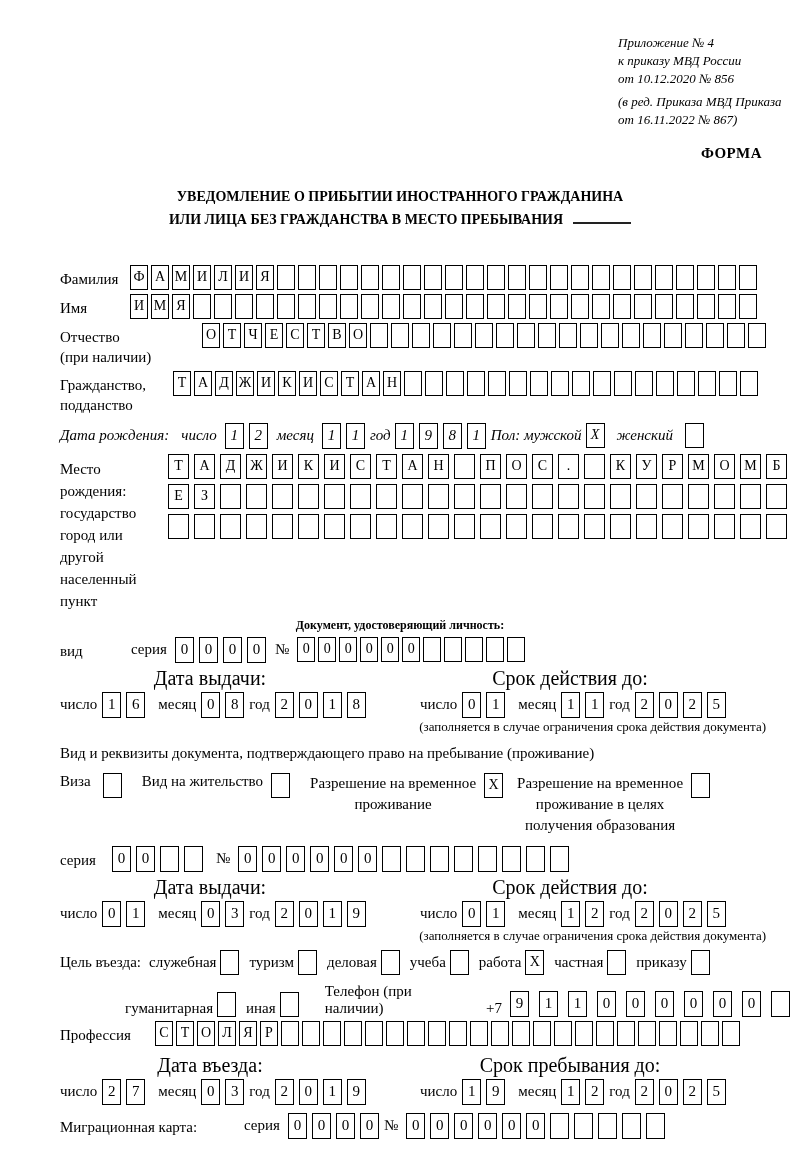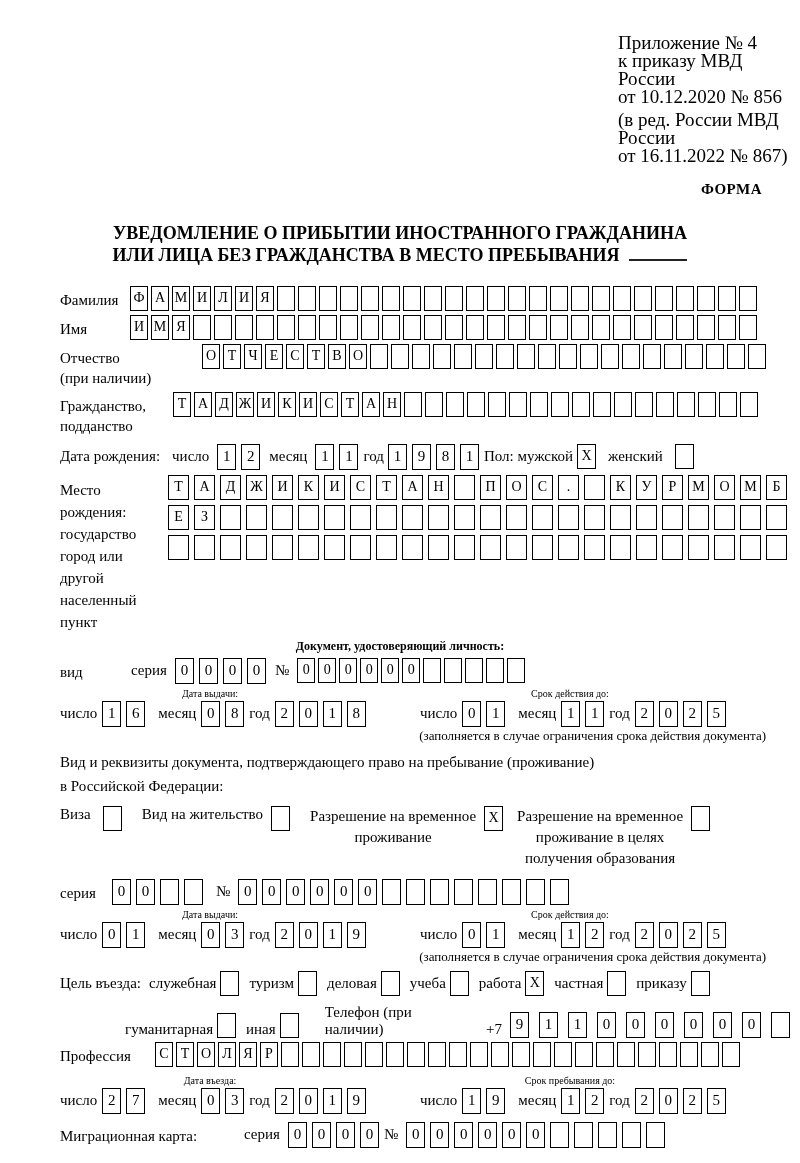--- a/index.html
+++ b/index.html
@@ -2,25 +2,25 @@
 <html><head>
 <meta charset="utf-8">
 <style>
   html,body{margin:0;padding:0;background:#ffffff;}
   .page{
     width:800px;height:1163px;box-sizing:border-box;background:#fff;color:#000;
     font-family:"Liberation Serif","DejaVu Serif",serif;font-size:15px;
     padding-top:34px;position:relative;overflow:hidden;
   }
   
-  .hdr{margin-left:618px;font-size:19px;line-height:18px;width:178px;}
+  .hdr{margin-left:618px;font-size:13px;line-height:18px;width:178px;font-style:italic;}
   .hdr .amend{margin-top:5px;}
   .forma{font-weight:bold;font-size:15px;text-align:right;padding-right:38px;margin-top:16px;letter-spacing:.5px;}
   
-  .title{text-align:center;font-weight:bold;font-size:18px;line-height:22px;margin-top:24px;}
+  .title{text-align:center;font-weight:bold;font-size:14px;line-height:22px;margin-top:24px;}
   .blank-line{display:inline-block;width:58px;border-bottom:2px solid #222;margin-left:10px;height:14px;}
   .sec-h{text-align:center;font-weight:bold;font-size:14.6px;margin-top:17px;}
   
   .frow{display:flex;align-items:flex-start;margin:0 0 4px 60px;}
   .lbl{padding-top:4px;line-height:20px;flex-shrink:0;}
   .w70{width:70px;} .w142{width:142px;} .w113{width:113px;} .w108{width:108px;} .w95{width:95px;} .w168{width:168px;}
   .boxes{white-space:nowrap;}
   .stack{display:flex;flex-direction:column;}
   .stack .boxes{margin-bottom:5px;}
   
@@ -31,21 +31,21 @@
   .bx.wide2{width:21px;margin-right:5px;}
   
   .il{padding-top:4px;}
   .sp8{margin-left:8px;} .sp12{margin-left:12px;} .sp16{margin-left:16px;} .sp4{margin-left:4px;}
   
   .doc-h{text-align:center;font-weight:bold;font-size:12px;margin:6px 0 4px 0;}
   
   .dhr{display:flex;margin-left:60px;}
   .dh-left{width:360px;}
   .dh-right{flex:1;}
-  .dhead{text-align:center;font-size:10px;margin-bottom:2px;width:300px;}
+  .dhead{text-align:center;font-size:20px;margin-bottom:2px;width:300px;}
   .dline{display:flex;align-items:flex-start;}
   .dline .il{padding-top:4px;margin-right:5px;}
   .note{font-size:13px;text-align:right;margin:1px 34px 3px 0;}
   .intro{margin:6px 0 0 60px;line-height:24px;}
   
   .opts{display:flex;align-items:flex-start;margin:8px 0 2px 60px;}
   .opt-txt{text-align:center;line-height:21px;}
   .opts .bx{margin-left:8px;}
   .optgap{width:20px;} .optgap2{width:14px;}
   .purpose .il{margin-right:4px;}
@@ -53,35 +53,35 @@
 </style>
 </head>
 <body>
 
 <div class="page">
 
   <div class="hdr">
     <div>Приложение № 4</div>
     <div>к приказу МВД России</div>
     <div>от 10.12.2020 № 856</div>
-    <div class="amend">(в ред. России МВД России</div>
+    <div class="amend">(в ред. Приказа МВД Приказа</div>
     <div>от 16.11.2022 № 867)</div>
   </div>
 
   <div class="forma">ФОРМА</div>
 
   <div class="title">
     <div>УВЕДОМЛЕНИЕ О ПРИБЫТИИ ИНОСТРАННОГО ГРАЖДАНИНА</div>
     <div>
       <span>ИЛИ ЛИЦА БЕЗ ГРАЖДАНСТВА В МЕСТО ПРЕБЫВАНИЯ</span><span class="blank-line"></span>
     </div>
   </div>
 
 
-  <div class="frow" style="margin-top:20px;">
+  <div class="frow" style="margin-top:34px;">
     <span class="lbl w70">Фамилия</span>
     <span class="boxes"><span class="bx">Ф</span><span class="bx">А</span><span class="bx">М</span><span class="bx">И</span><span class="bx">Л</span><span class="bx">И</span><span class="bx">Я</span><span class="bx"></span><span class="bx"></span><span class="bx"></span><span class="bx"></span><span class="bx"></span><span class="bx"></span><span class="bx"></span><span class="bx"></span><span class="bx"></span><span class="bx"></span><span class="bx"></span><span class="bx"></span><span class="bx"></span><span class="bx"></span><span class="bx"></span><span class="bx"></span><span class="bx"></span><span class="bx"></span><span class="bx"></span><span class="bx"></span><span class="bx"></span><span class="bx"></span><span class="bx"></span></span>
   </div>
 
   <div class="frow">
     <span class="lbl w70">Имя</span>
     <span class="boxes"><span class="bx">И</span><span class="bx">М</span><span class="bx">Я</span><span class="bx"></span><span class="bx"></span><span class="bx"></span><span class="bx"></span><span class="bx"></span><span class="bx"></span><span class="bx"></span><span class="bx"></span><span class="bx"></span><span class="bx"></span><span class="bx"></span><span class="bx"></span><span class="bx"></span><span class="bx"></span><span class="bx"></span><span class="bx"></span><span class="bx"></span><span class="bx"></span><span class="bx"></span><span class="bx"></span><span class="bx"></span><span class="bx"></span><span class="bx"></span><span class="bx"></span><span class="bx"></span><span class="bx"></span><span class="bx"></span></span>
   </div>
 
   <div class="frow">
@@ -93,21 +93,21 @@
   </div>
 
   <div class="frow">
     <span class="lbl w113">
       <span>Гражданство,</span><br>
       <span>подданство</span>
     </span>
     <span class="boxes"><span class="bx">Т</span><span class="bx">А</span><span class="bx">Д</span><span class="bx">Ж</span><span class="bx">И</span><span class="bx">К</span><span class="bx">И</span><span class="bx">С</span><span class="bx">Т</span><span class="bx">А</span><span class="bx">Н</span><span class="bx"></span><span class="bx"></span><span class="bx"></span><span class="bx"></span><span class="bx"></span><span class="bx"></span><span class="bx"></span><span class="bx"></span><span class="bx"></span><span class="bx"></span><span class="bx"></span><span class="bx"></span><span class="bx"></span><span class="bx"></span><span class="bx"></span><span class="bx"></span><span class="bx"></span></span>
   </div>
 
-  <div class="frow" style="margin-top:8px;">
+  <div class="frow" style="margin-top:8px;font-style:italic;">
     <span class="il">Дата рождения:</span>
     <span class="il sp12">число</span>
     <span class="boxes sp8"><span class="bx dt">1</span><span class="bx dt">2</span></span>
     <span class="il sp4">месяц</span>
     <span class="boxes sp8"><span class="bx dt">1</span><span class="bx dt">1</span></span>
     <span class="il">год</span>
     <span class="boxes sp4"><span class="bx dt">1</span><span class="bx dt">9</span><span class="bx dt">8</span><span class="bx dt">1</span></span>
     <span class="il">Пол: мужской</span>
     <span class="boxes sp4"><span class="bx cb">X</span></span>
     <span class="il sp12">женский</span>
@@ -158,21 +158,20 @@
         <span class="il sp8">месяц</span>
         <span class="boxes"><span class="bx dt">1</span><span class="bx dt">1</span></span>
         <span class="il">год</span>
         <span class="boxes"><span class="bx dt">2</span><span class="bx dt">0</span><span class="bx dt">2</span><span class="bx dt">5</span></span>
       </div>
     </div>
   </div>
   <div class="note">(заполняется в случае ограничения срока действия документа)</div>
 
   <div class="intro">Вид и реквизиты документа, подтверждающего право на пребывание (проживание)</div>
-  <div class="intro" style="margin-top:0;">в Российской Федерации:</div>
 
   <div class="opts">
     <span class="il" style="padding-top:0;">Виза</span>
     <span class="boxes" style="margin-left:4px;"><span class="bx cb"></span></span>
     <span class="optgap"></span>
     <span class="il" style="padding-top:0;">Вид на жительство</span>
     <span class="boxes"><span class="bx cb"></span></span>
     <span class="optgap"></span>
     <span class="opt-txt">
       <span>Разрешение на временное</span><br>

